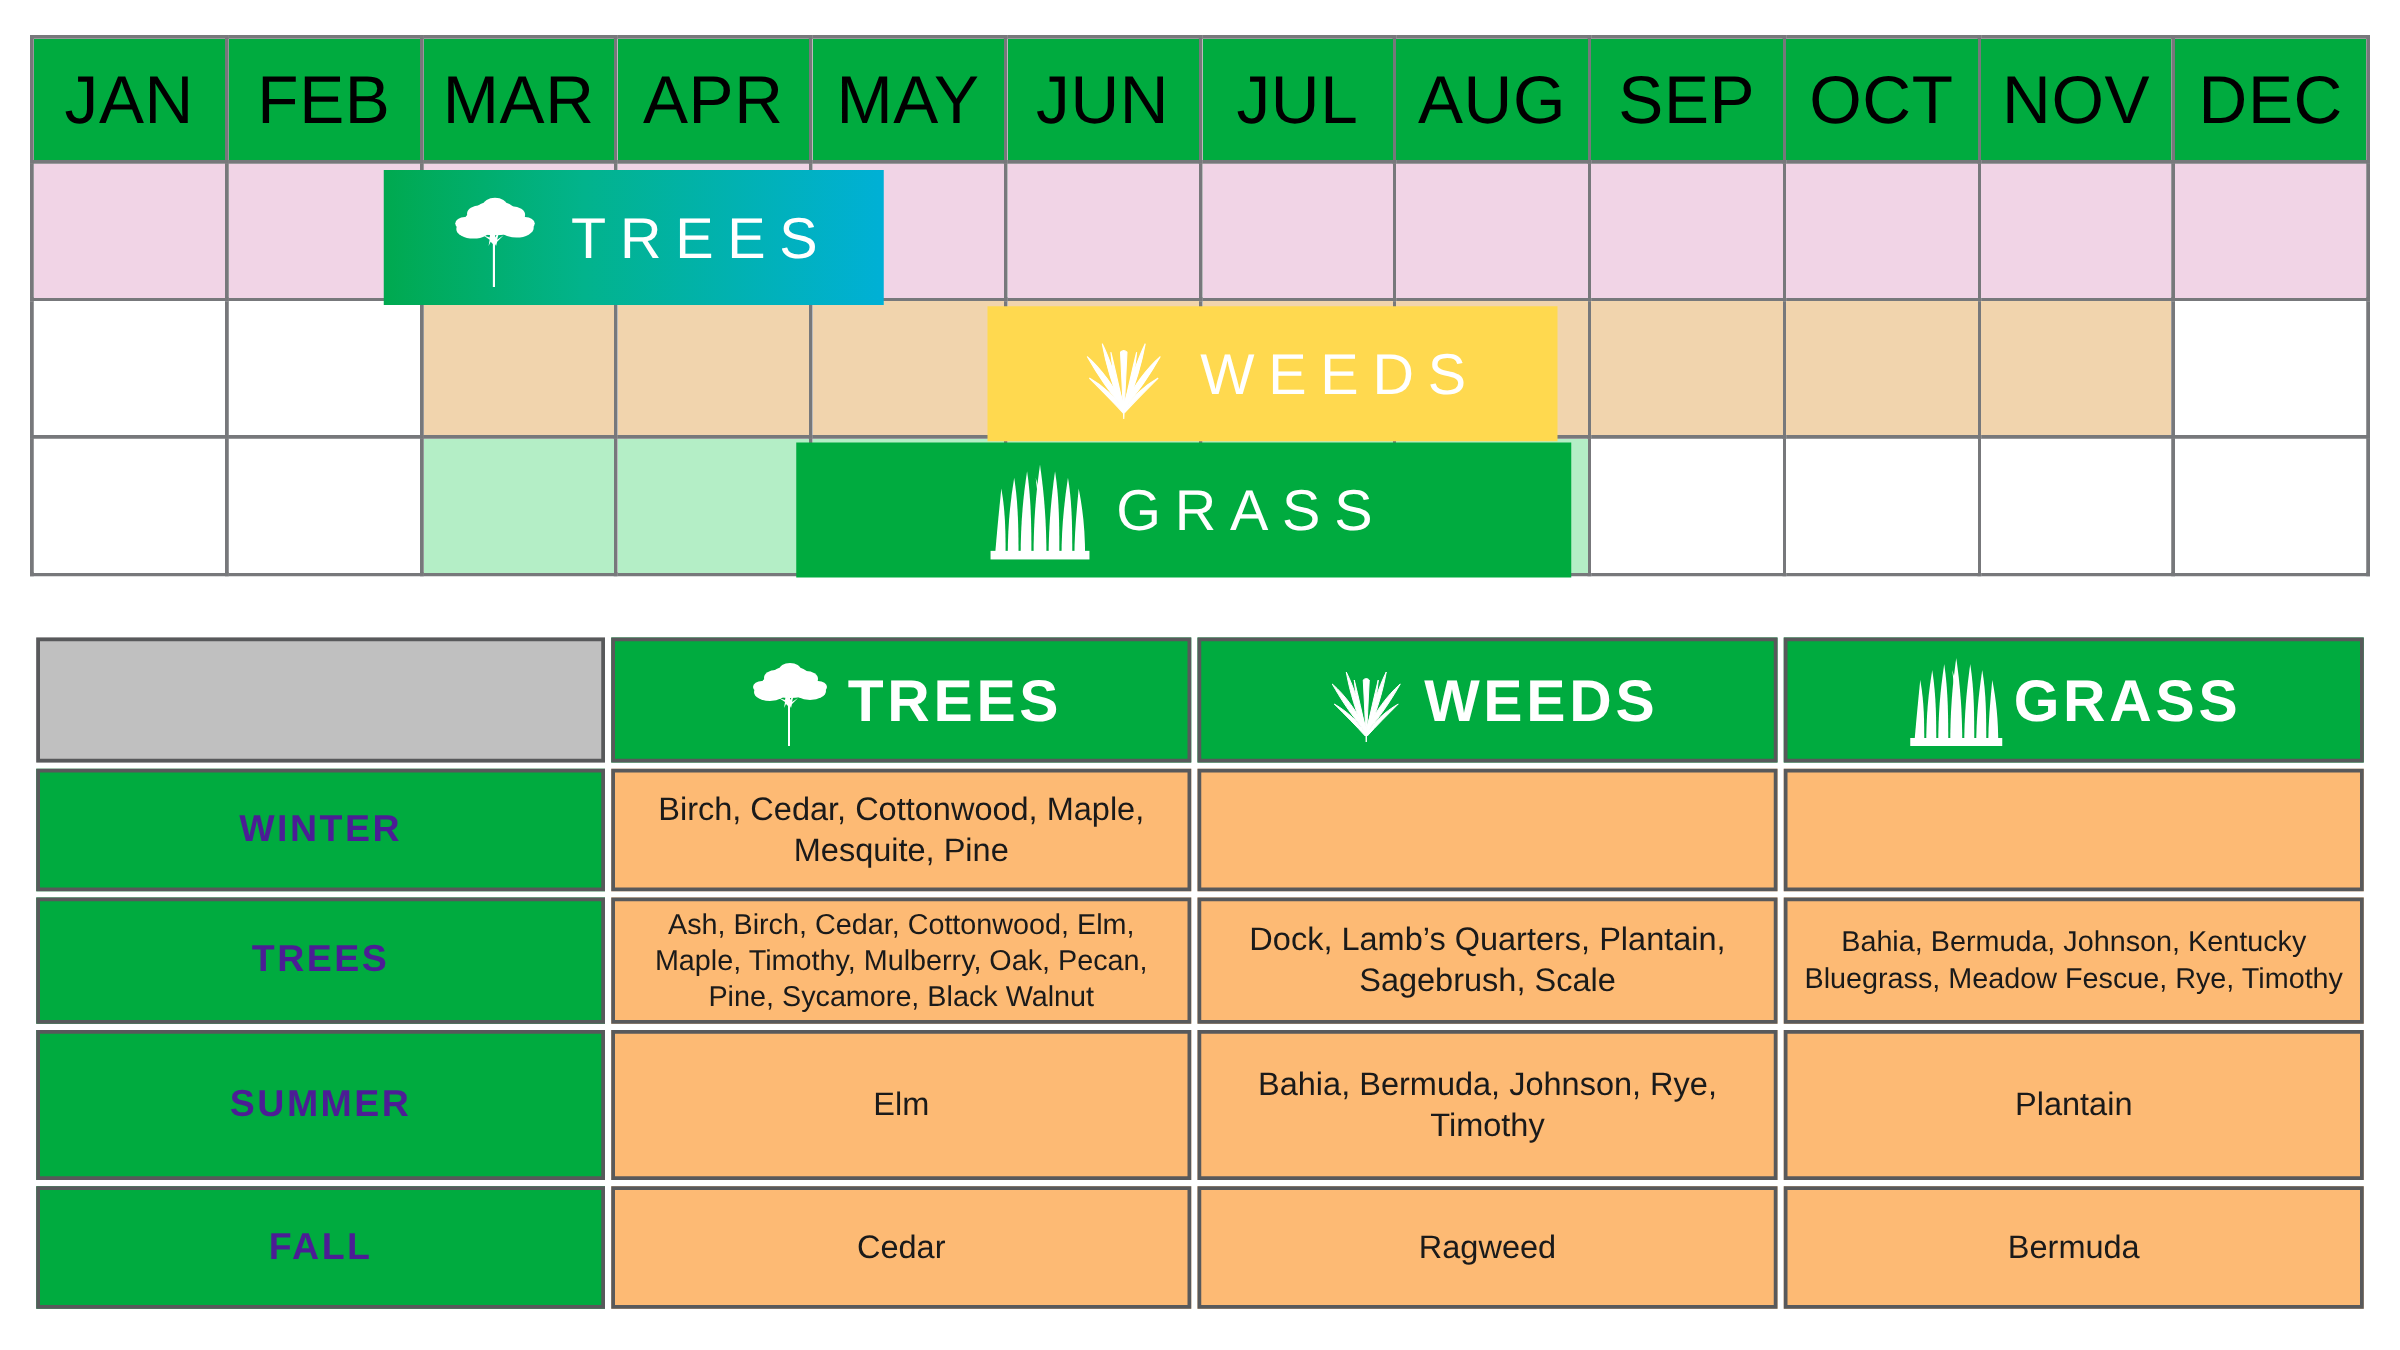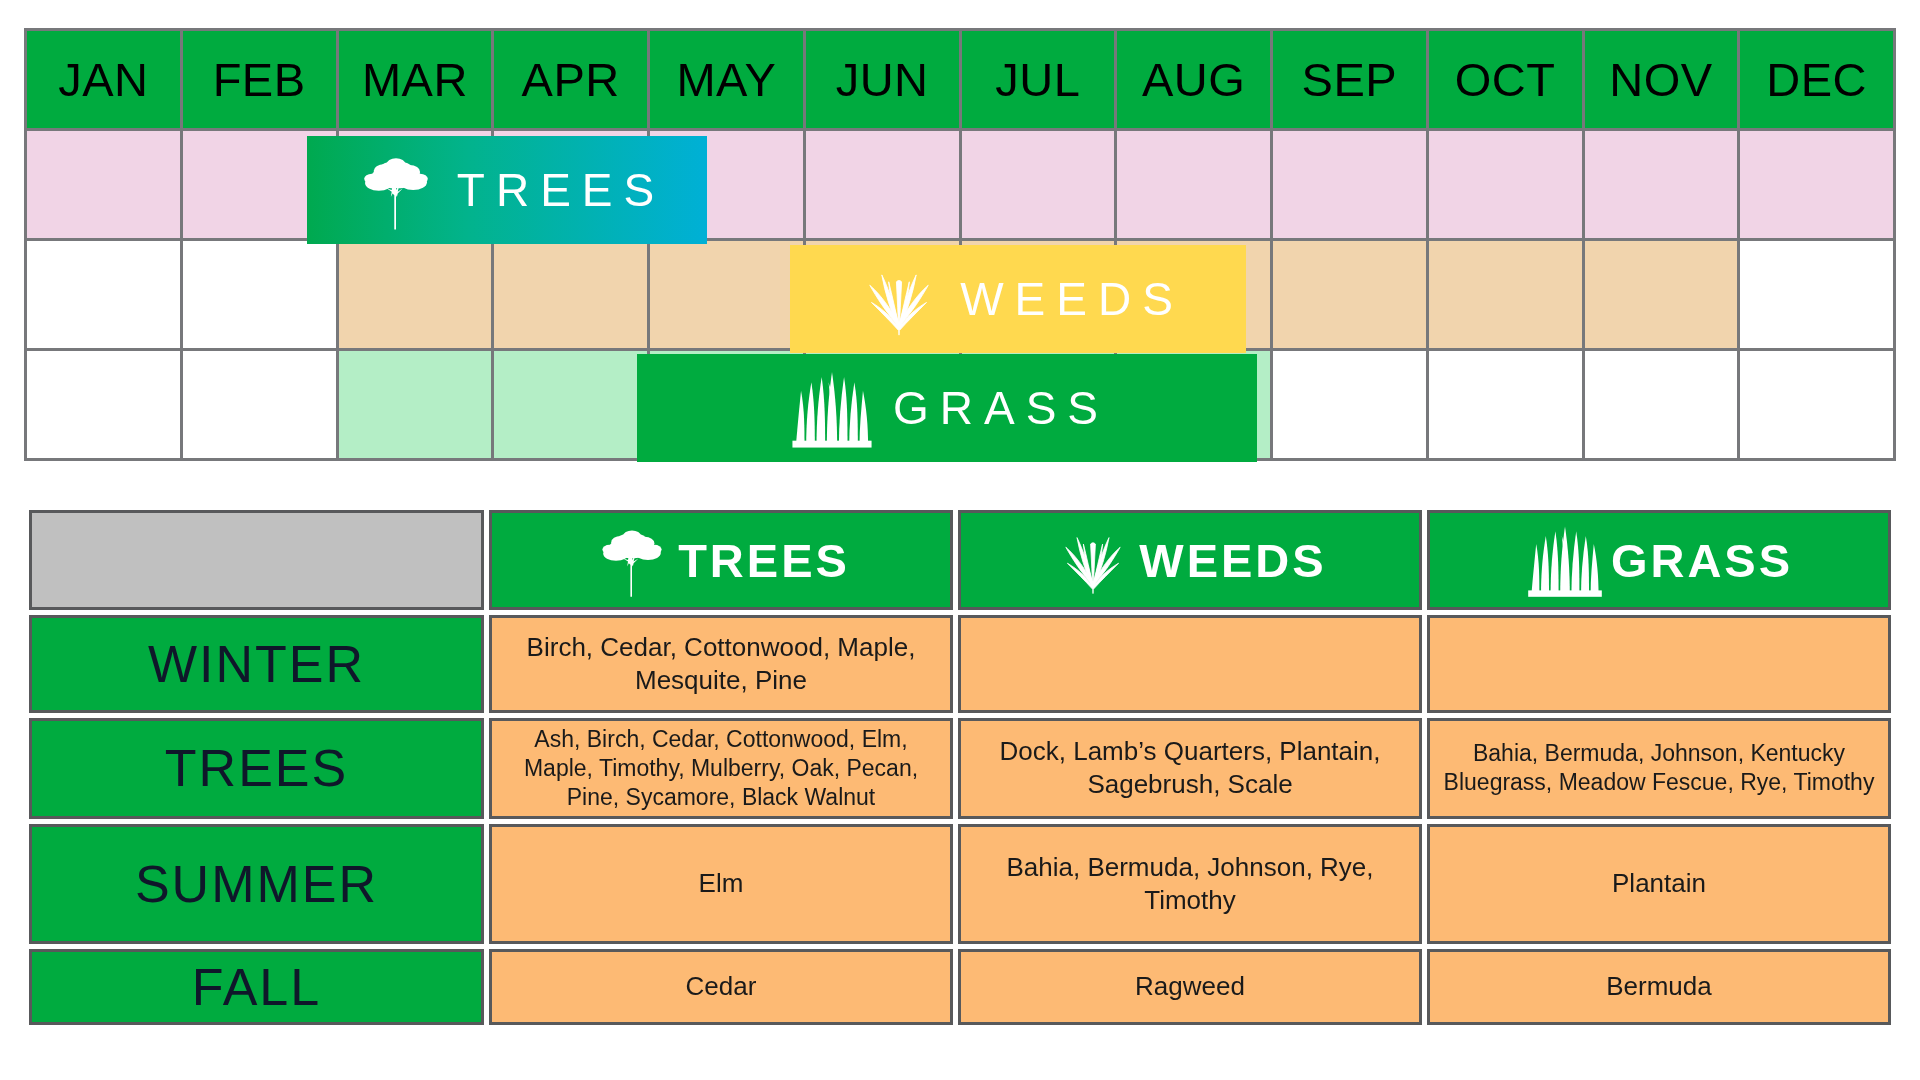--- a/index.html
+++ b/index.html
@@ -29,21 +29,21 @@
   .calendar td {
     border: 3px solid #77787b;
     height: 110px;
     padding: 0;
     position: relative;
   }
   .cal-month {
     background: #00ab3f;
     color: #000000;
     text-align: center;
-    font-size: 47px;
+    font-size: 54px;
     font-weight: 400;
     letter-spacing: 0.5px;
     height: 100px !important;
   }
   .cell-pink   { background: #f1d4e6; }
   .cell-tan    { background: #f1d4ad; }
   .cell-ltgrn  { background: #b4eec6; }
   .cell-white  { background: #ffffff; }
 
   
@@ -110,38 +110,38 @@
     font-weight: bold;
     letter-spacing: 3px;
   }
   .sz-head .inner {
     display: flex; align-items: center; justify-content: center; gap: 6px;
   }
   .sz-head .glyph { width: 80px; height: 80px; flex: none; }
   .sz-head .glyph svg { width: 100%; height: 100%; display: block; }
   .sz-season {
     background: #00ab3f;
-    color: #0f172a;
-    font-size: 52px;
-    font-weight: normal;
+    color: #4c1d95;
+    font-size: 30px;
+    font-weight: bold;
     letter-spacing: 2px;
     text-align: center;
   }
   .sz-cell {
     background: #fdba74;
     color: #1a1a1a;
     font-size: 26px;
     line-height: 1.28;
   }
   .sz-cell.small { font-size: 23px; line-height: 1.26; }
   .sz-cell.blank { color: transparent; }
   .r-winter td { height: 98px; }
   .r-spring td { height: 98px; }
   .r-summer td { height: 120px; }
-  .r-fall   td { height: 76px; }
+  .r-fall   td { height: 98px; }
 </style>
 </head>
 <body>
 
 <div class="page">
 
   <table class="calendar">
     <tbody>
         <tr>
       <td class="cal-month">JAN</td>

